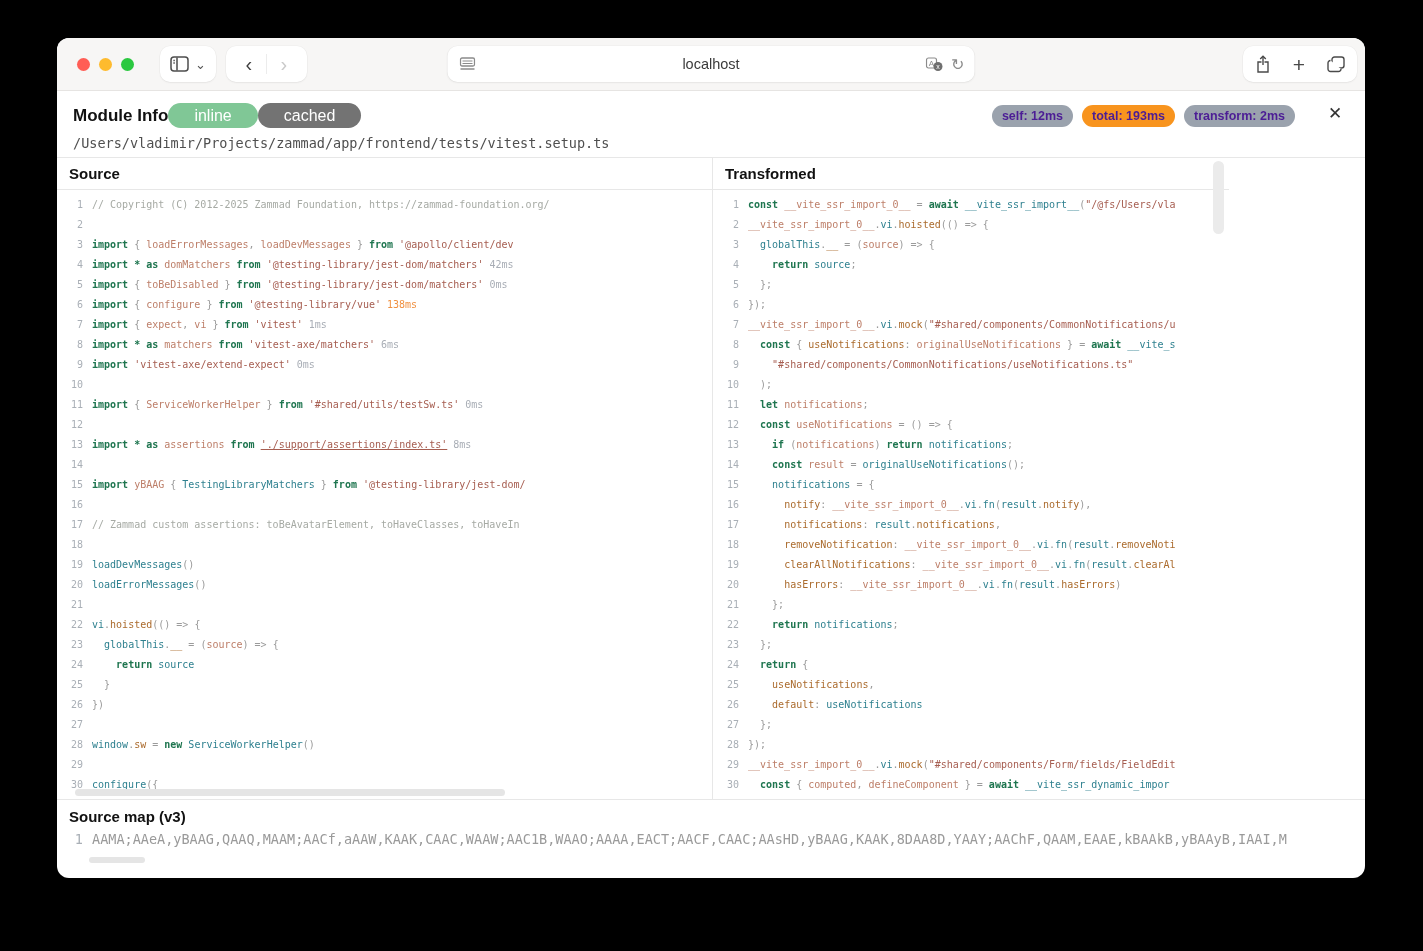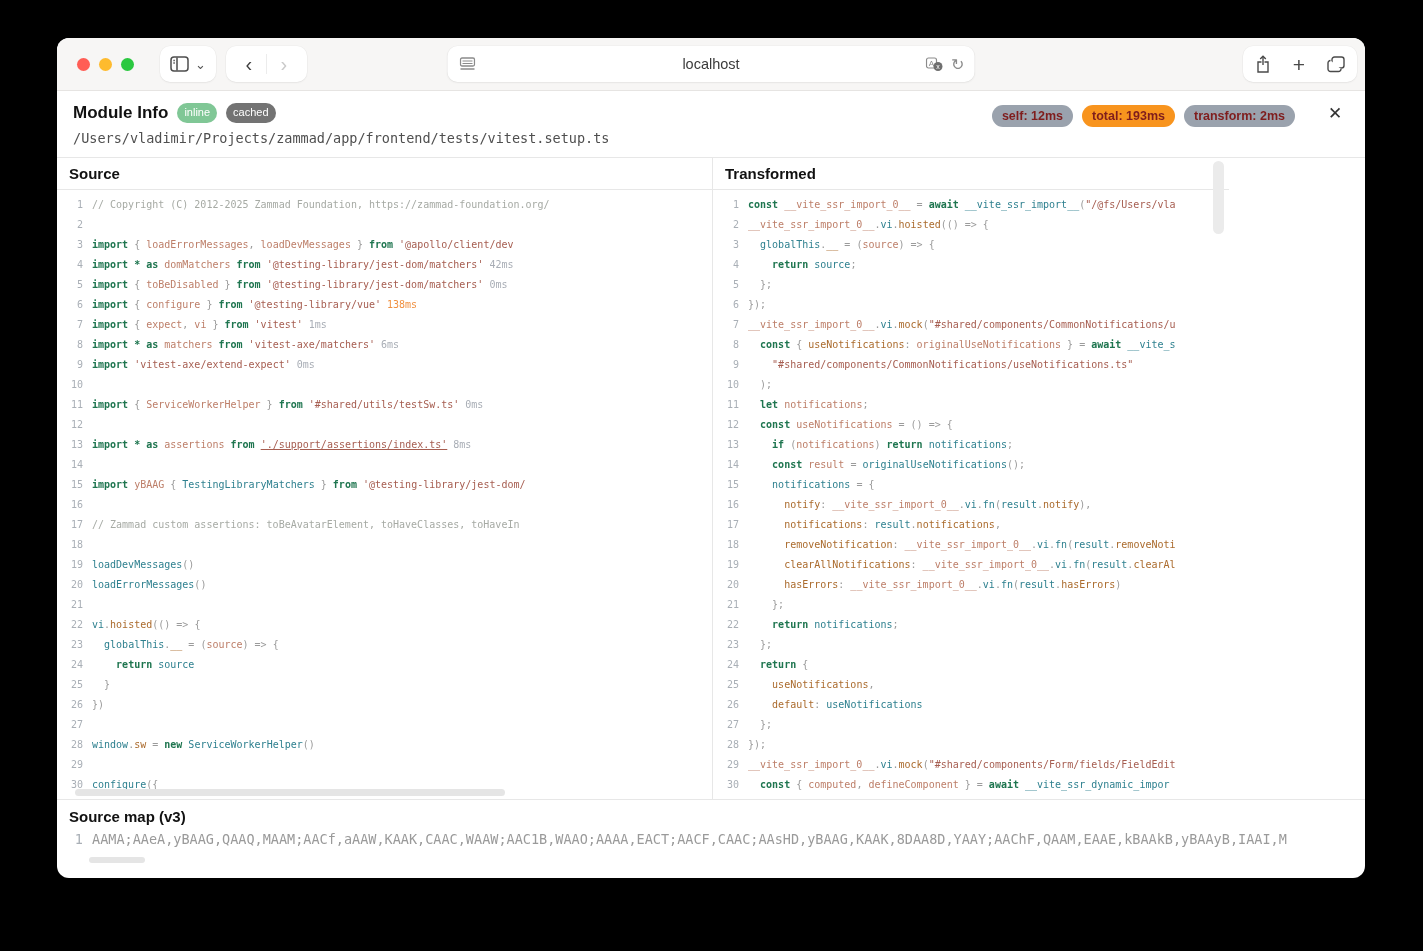--- a/index.html
+++ b/index.html
@@ -26,25 +26,25 @@
   .url-text{font-size:14.5px;color:#3a3a3a;text-align:right;}
   .url-left{position:absolute;left:12px;top:0;bottom:0;display:flex;align-items:center;}
   .url-right{position:absolute;right:10px;top:0;bottom:0;display:flex;align-items:center;gap:8px;}
   .right-pill{position:absolute;right:8px;top:8px;padding:0 12px;gap:22px;}
   .icon-svg{display:block;}
   .plus-glyph{font-size:21px;color:#4a4a4a;font-weight:300;line-height:1;}
   .reload-glyph{font-size:16px;color:#8b8b8b;}
 
   
   .mod-header{position:relative;padding:12px 16px 0 16px;height:66px;box-sizing:border-box;}
-  .title-row{display:flex;align-items:center;gap:9px;}
+  .title-row{display:flex;align-items:center;}
   .mod-title{font-size:17px;font-weight:700;color:#111;}
-  .badge{color:#fff;font-size:11px;padding:3px 7px;border-radius:999px;line-height:1.2;}
+  .badge{color:#fff;font-size:16px;padding:3px 26px;border-radius:999px;line-height:1.2;}
   .metrics{position:absolute;right:70px;top:14px;display:flex;gap:9px;}
-  .metric{color:#7f1d1d;font-size:12.5px;font-weight:700;padding:3px 10px;border-radius:999px;line-height:1.3;}
+  .metric{color:#4c1d95;font-size:12.5px;font-weight:700;padding:3px 10px;border-radius:999px;line-height:1.3;}
   .close-x{position:absolute;right:20px;top:12px;width:20px;height:20px;display:flex;align-items:center;
            justify-content:center;font-size:17px;color:#333;cursor:default;}
   .file-path{font-family:"DejaVu Sans Mono",monospace;font-size:13.5px;color:#4f4f4f;margin-top:7px;}
 
   
   .panels{display:flex;border-top:1px solid #e7e7e7;height:642px;box-sizing:border-box;}
   .panel{width:655px;box-sizing:border-box;position:relative;overflow:hidden;display:flex;flex-direction:column;}
   .panel-t{width:517px;border-left:1px solid #e7e7e7;}
   .panel-head{height:31px;border-bottom:1px solid #e7e7e7;display:flex;align-items:center;
               padding-left:12px;font-size:15px;font-weight:700;color:#111;flex:none;}

